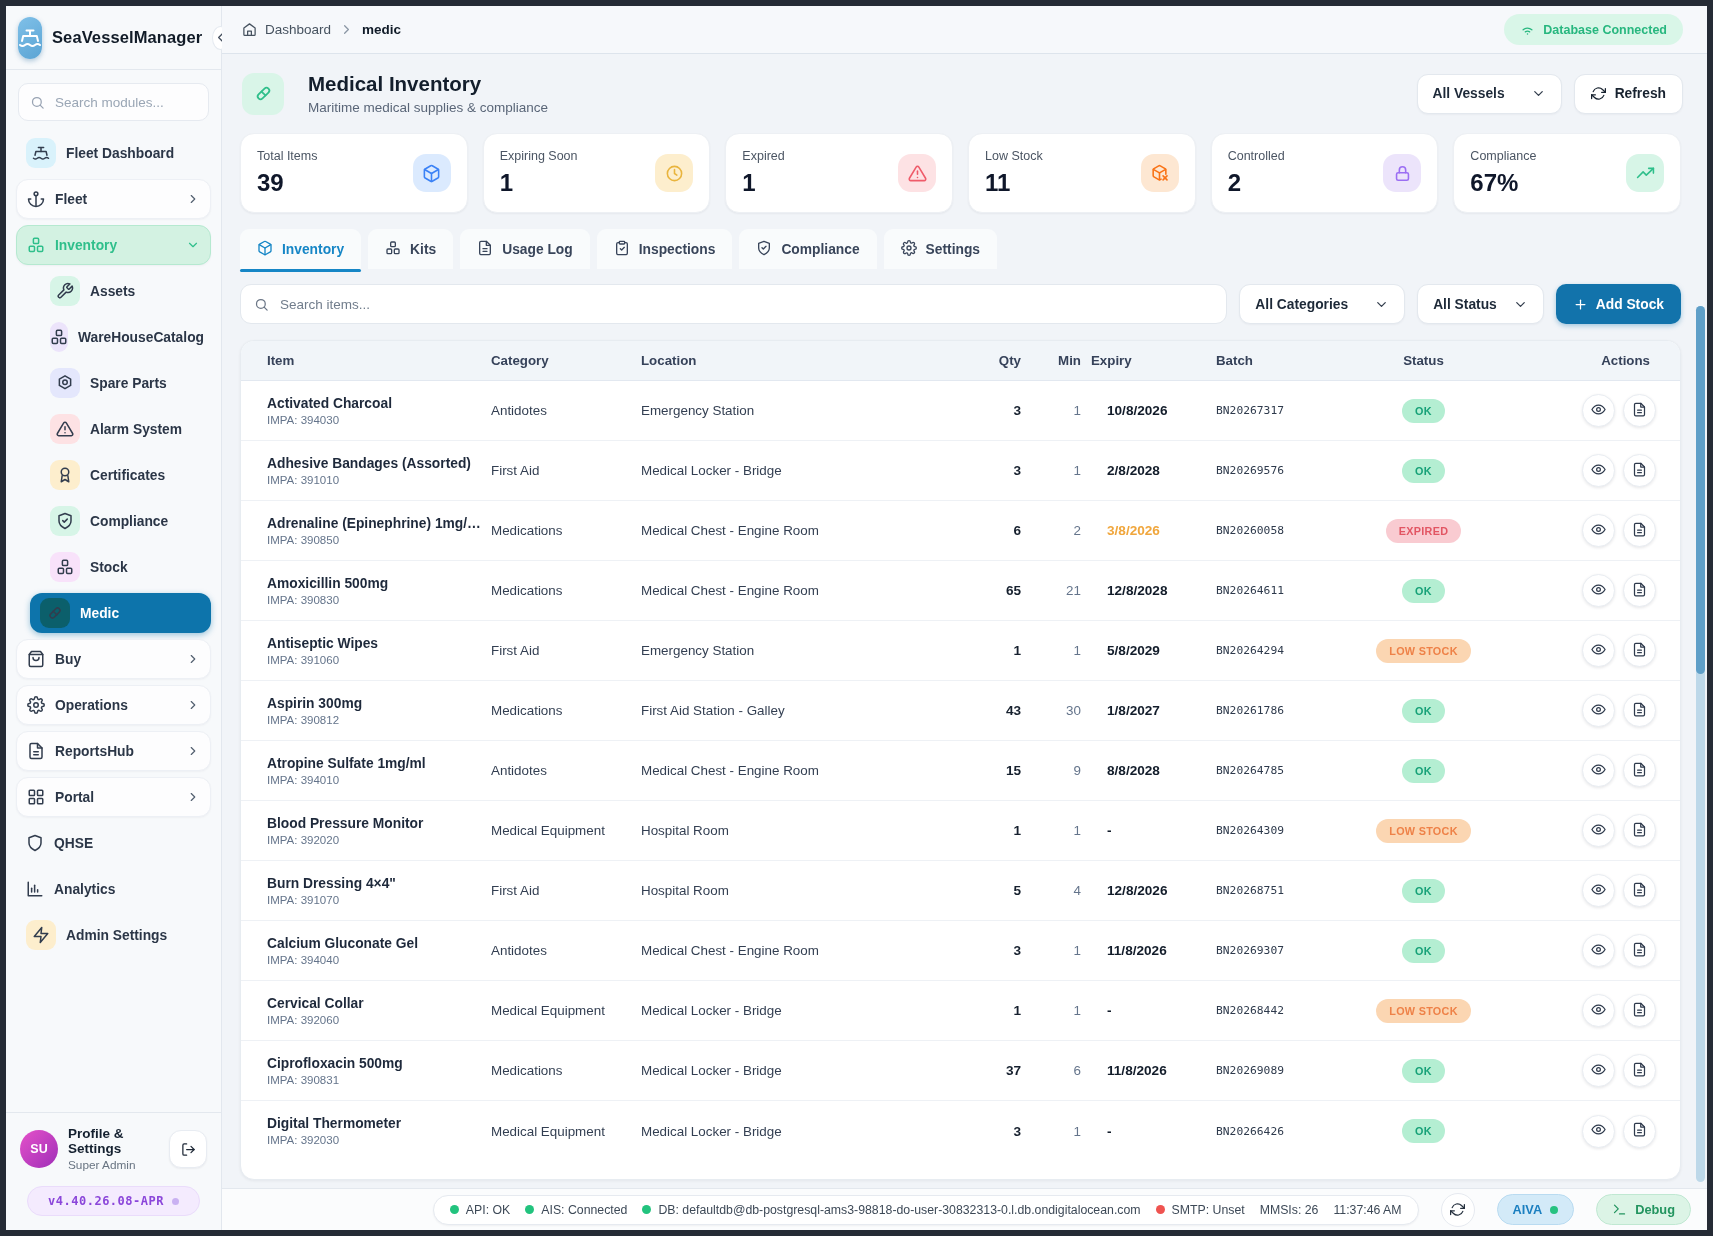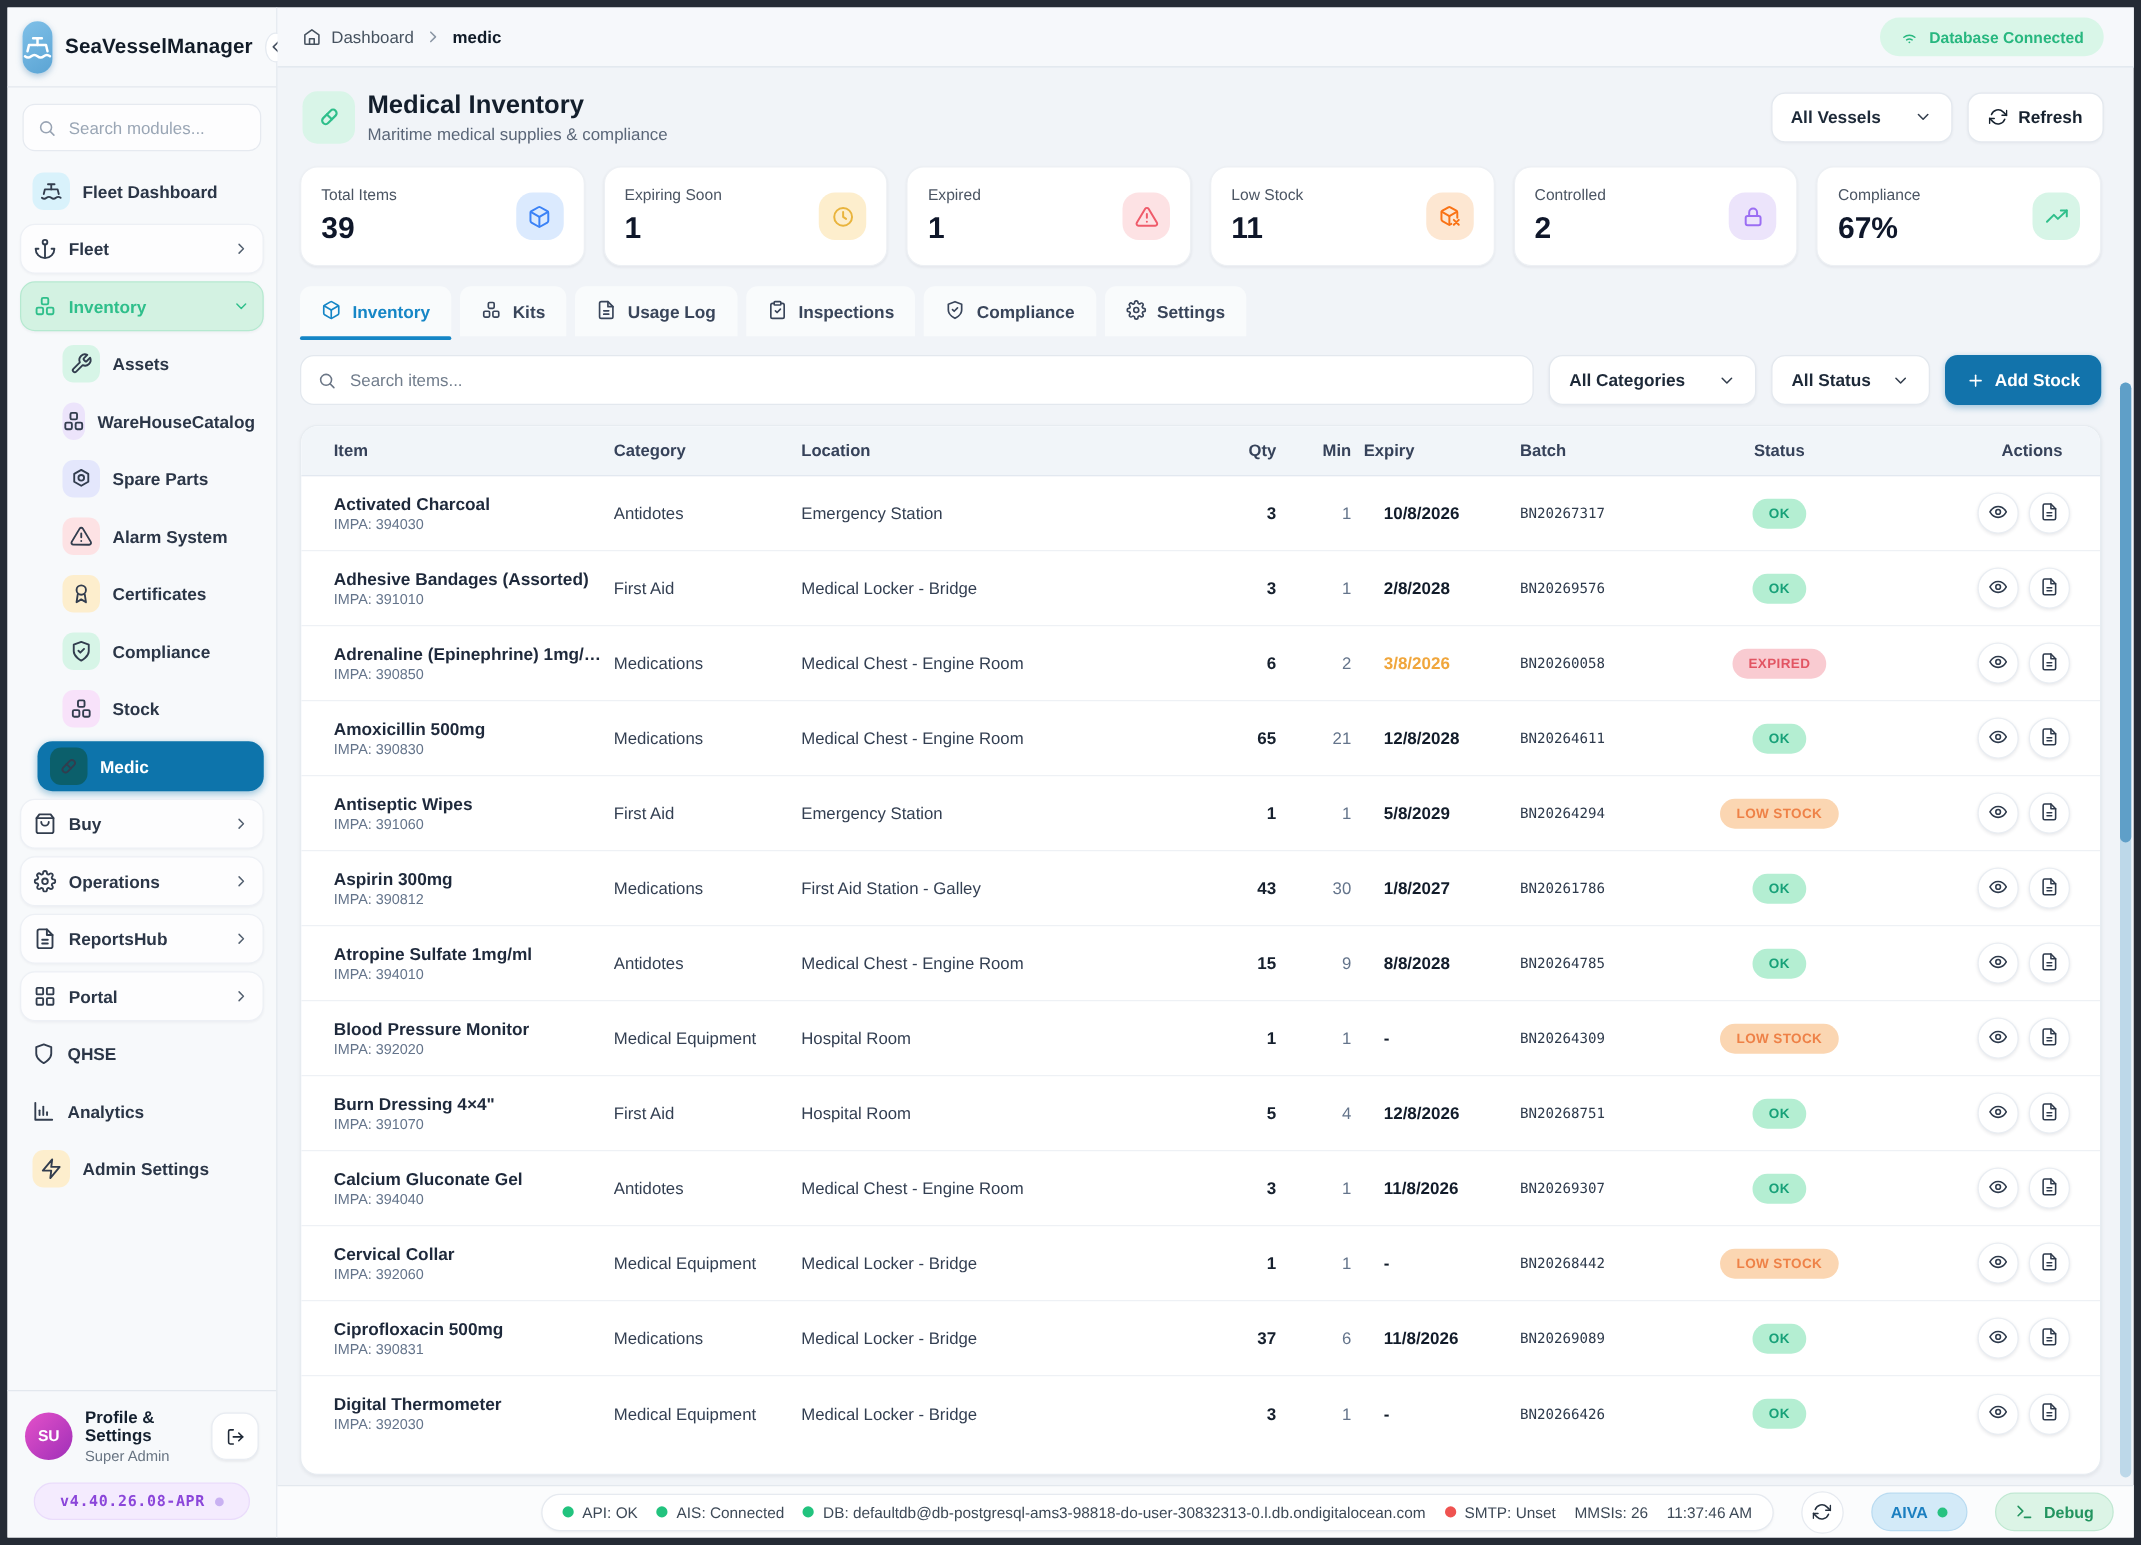--- a/index.html
+++ b/index.html
@@ -58,21 +58,21 @@
   .main{flex:1;display:flex;flex-direction:column;position:relative;min-width:0;}
   .topbar{height:48px;flex:0 0 auto;display:flex;align-items:center;justify-content:space-between;padding:0 24px 0 20px;background:#f6f8fb;border-bottom:1px solid #dde4ec;}
   .breadcrumb{display:flex;align-items:center;gap:8px;color:#46525f;font-size:13.5px;}
   .breadcrumb svg{width:15px;height:15px;}
   .crumb-sep{display:flex;color:#8b97a5;}
   .crumb-sep svg{width:13px;height:13px;}
   .crumb-current{color:#101b28;font-weight:700;}
   .db-badge{display:flex;align-items:center;gap:8px;background:#d9f6e8;color:#27b77f;font-size:12.5px;font-weight:700;border-radius:999px;padding:8px 16px;}
   .db-badge svg{width:15px;height:15px;}
   .titlebar{flex:0 0 auto;display:flex;align-items:center;justify-content:space-between;padding:18px 24px 16px 20px;}
-  .title-left{display:flex;align-items:center;gap:10px;}
+  .title-left{display:flex;align-items:center;gap:24px;}
   .title-ic{width:42px;height:42px;border-radius:12px;background:#d9f5e8;color:#2fbf8b;display:flex;align-items:center;justify-content:center;}
   .title-ic svg{width:21px;height:21px;}
   .page-title{font-size:20.5px;font-weight:700;color:#131e2c;}
   .page-sub{font-size:13.5px;color:#5a6678;margin-top:4px;}
   .title-right{display:flex;align-items:center;gap:12px;}
   .select-btn{display:flex;align-items:center;gap:26px;background:#fff;border:1px solid #e3e8ee;border-radius:11px;height:40px;padding:0 15px;font-size:13.8px;font-weight:600;color:#1d2938;cursor:pointer;box-shadow:0 1px 2px rgba(15,23,42,.04);}
   .select-btn svg{width:14px;height:14px;color:#333e4d;}
   .refresh-btn{display:flex;align-items:center;gap:9px;background:#fff;border:1px solid #e3e8ee;border-radius:11px;height:40px;padding:0 16px;font-size:13.8px;font-weight:700;color:#17222f;cursor:pointer;box-shadow:0 1px 2px rgba(15,23,42,.04);}
   .refresh-btn svg{width:15px;height:15px;}
 

